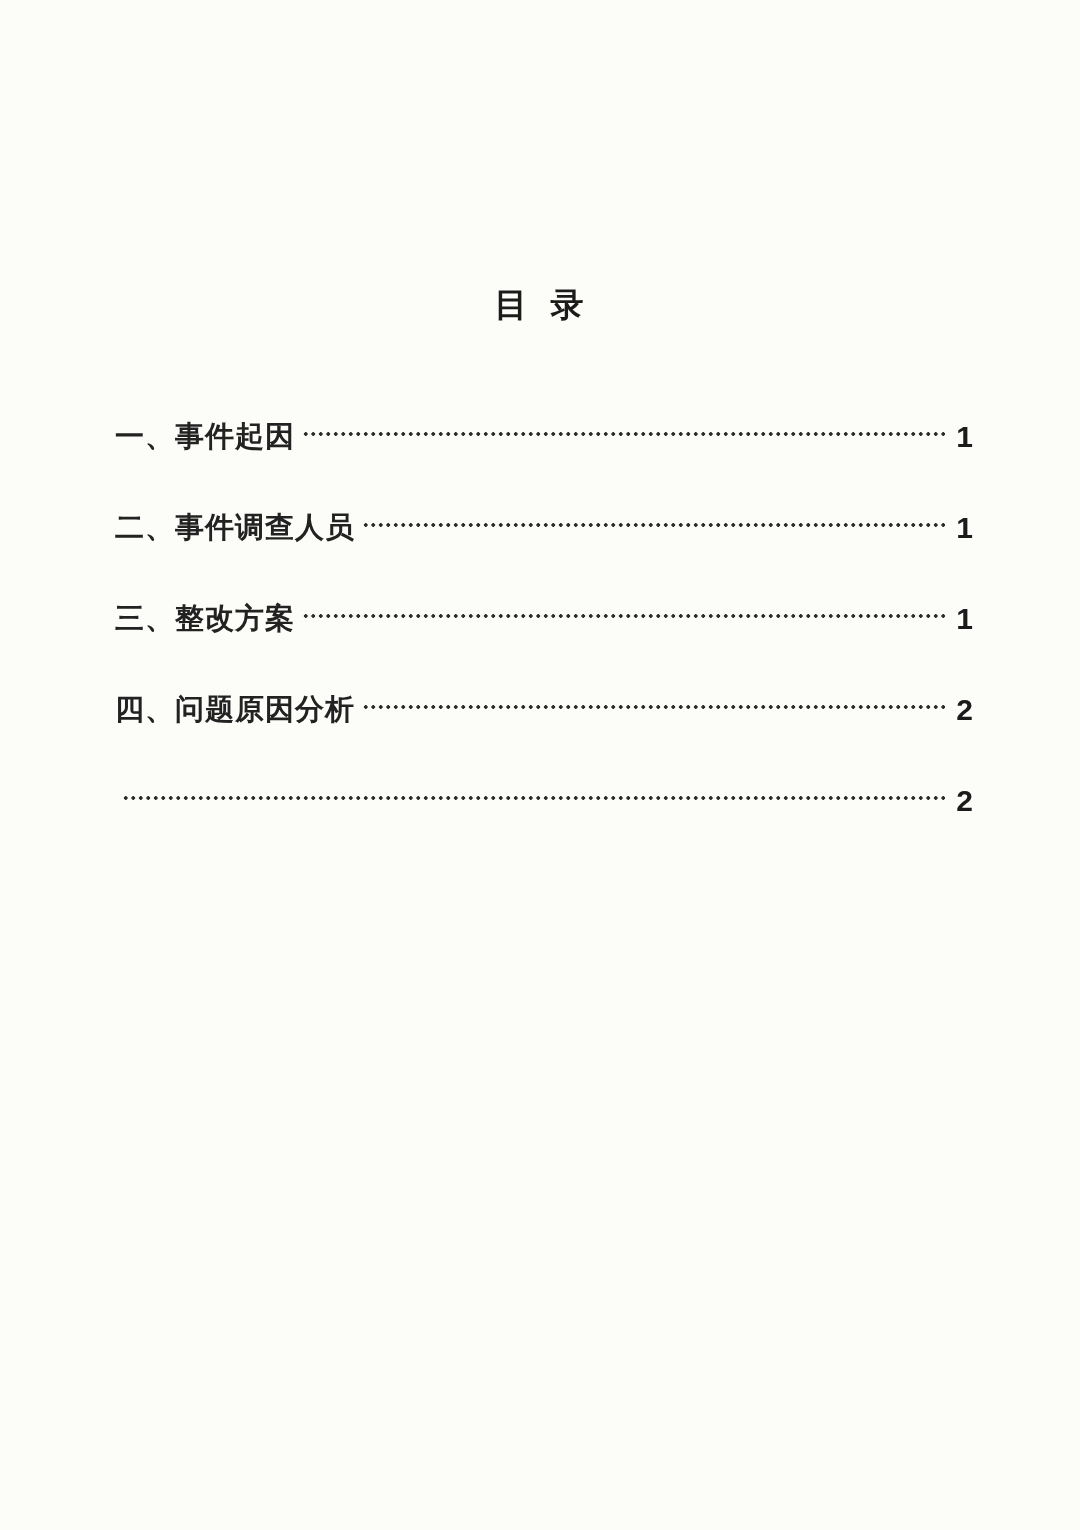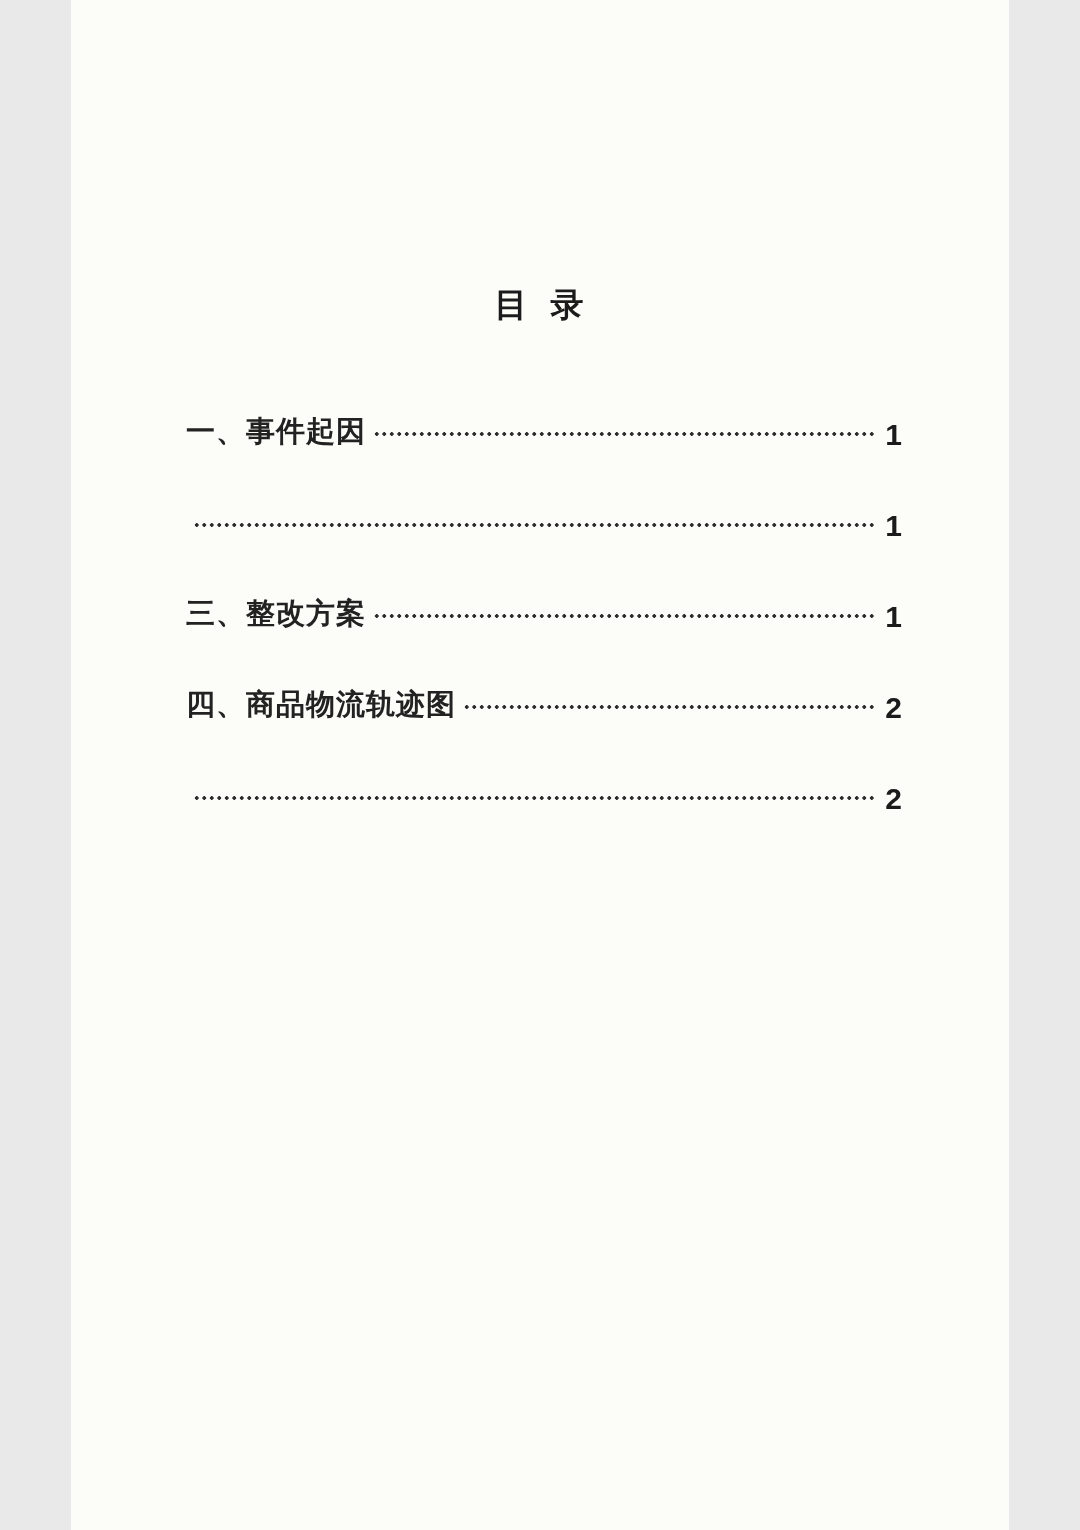--- a/index.html
+++ b/index.html
@@ -3,21 +3,21 @@
 <meta charset="utf-8">
 <style>
   html, body {
     margin: 0;
     padding: 0;
     background: #e9e9e9;
     font-family: "Liberation Sans", "DejaVu Sans", sans-serif;
   }
   .page {
     position: relative;
-    width: 938px;
+    width: 1080px;
     height: 1530px;
     margin: 0 auto;
     background: #fcfcf9;
     color: #1e1e1e;
     overflow: hidden;
     box-sizing: border-box;
   }
   .doc-title {
     margin: 0;
     padding-top: 288px;
@@ -29,21 +29,21 @@
     word-spacing: 10px;
     color: #1b1b1b;
   }
   .toc {
     margin-top: 101px;
     padding-left: 115px;
     padding-right: 107px;
   }
   .toc-row {
     display: flex;
-    align-items: flex-end;
+    align-items: center;
     height: 30px;
     margin-bottom: 61px;
     font-size: 29px;
     font-weight: 700;
     color: #222222;
     white-space: nowrap;
   }
   .toc-row:last-child { margin-bottom: 0; }
   .toc-label {
     flex: none;
@@ -73,32 +73,33 @@
   <h1 class="doc-title">目 录</h1>
 
   <div class="toc">
   <div class="toc-row">
     <span class="toc-label">一、事件起因</span>
     <span class="toc-leader"></span>
     <span class="toc-page">1</span>
   </div>
 
   <div class="toc-row">
+    <span class="toc-label">二、事件调查人员</span>
     <span class="toc-leader"></span>
     <span class="toc-page">1</span>
   </div>
 
   <div class="toc-row">
     <span class="toc-label">三、整改方案</span>
     <span class="toc-leader"></span>
     <span class="toc-page">1</span>
   </div>
 
   <div class="toc-row">
-    <span class="toc-label">四、商品物流轨迹图</span>
+    <span class="toc-label">四、问题原因分析</span>
     <span class="toc-leader"></span>
     <span class="toc-page">2</span>
   </div>
 
   <div class="toc-row">
     <span class="toc-leader"></span>
     <span class="toc-page">2</span>
   </div>
 
 </div>

